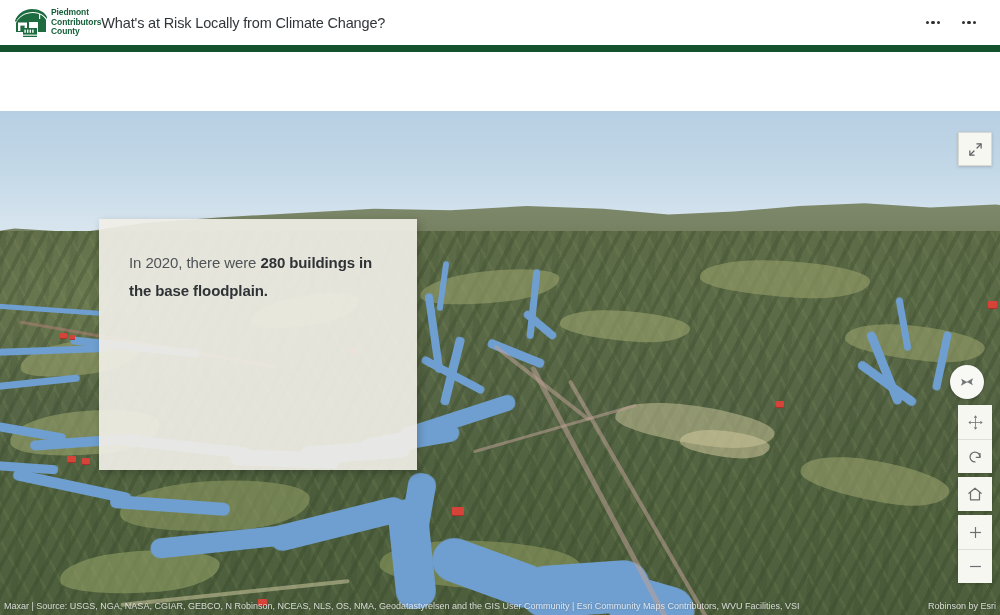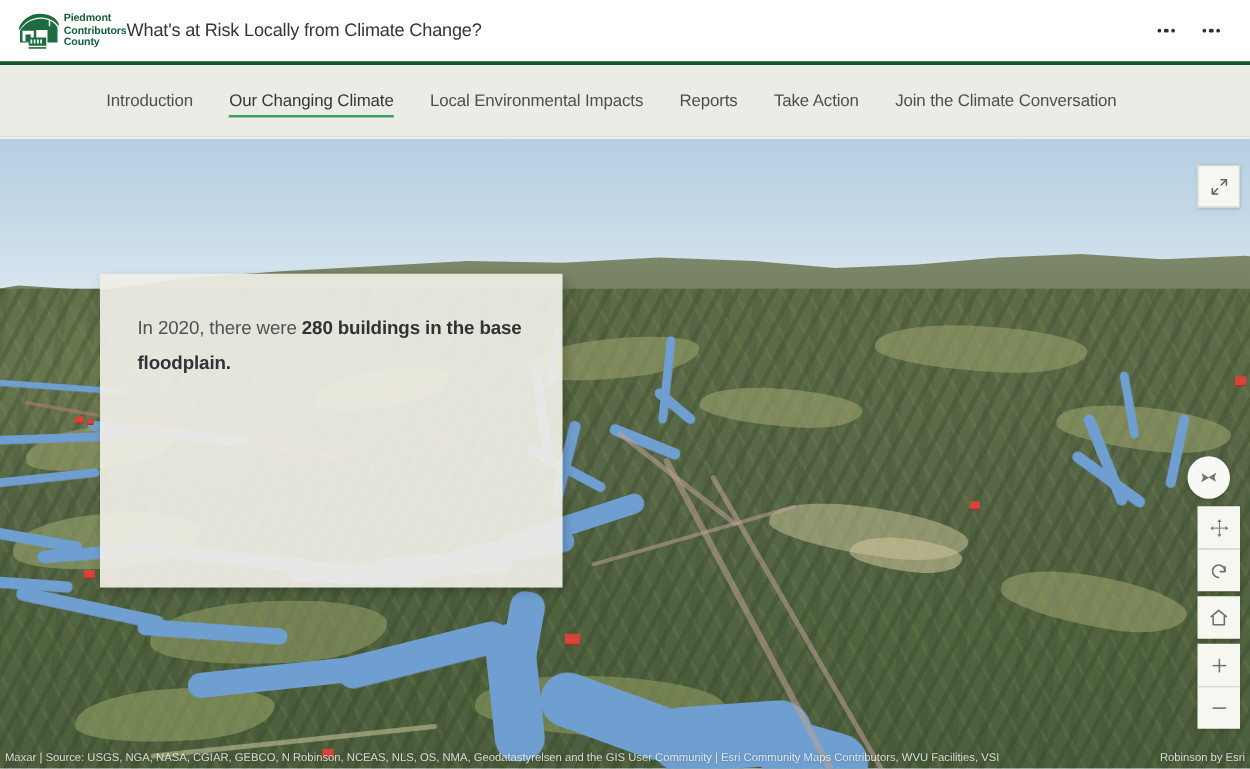--- a/index.html
+++ b/index.html
@@ -14,21 +14,21 @@
   .app { position: relative; width: 1000px; height: 615px; overflow: hidden; }
 
   
   .header {
     position: relative;
     height: 52px;
     background: #ffffff;
     display: flex;
     align-items: center;
     padding: 0 16px 0 14px;
-    border-bottom: 3px solid #14532d;
+    border-bottom: 7px solid #14532d;
     z-index: 40;
   }
   .logo-wrap { display: flex; align-items: center; gap: 3px; flex: 0 0 auto; }
   .logo-mark { width: 34px; height: 30px; display: block; }
   .logo-text {
     font-size: 8.5px;
     line-height: 9.5px;
     color: #18603a;
     font-weight: bold;
     letter-spacing: -0.1px;
@@ -160,22 +160,22 @@
   .bldg {
     position: absolute;
     background: #d64339;
     box-shadow: 0 1px 0 #a9302a;
     border-radius: 1px;
   }
 
   
   .text-panel {
     position: absolute;
-    left: 80px; top: 108px;
-    width: 370px; height: 251px;
+    left: 99px; top: 108px;
+    width: 318px; height: 251px;
     background: rgba(240,238,230,0.93);
     box-shadow: 2px 3px 8px rgba(0,0,0,0.22);
     padding: 30px 30px 0 30px;
     z-index: 20;
   }
   .panel-para {
     font-size: 15px;
     line-height: 28px;
     color: #4e5356;
     letter-spacing: -0.1px;
@@ -281,28 +281,20 @@
       <span></span>
       <span></span>
     </div>
     <div class="dots-btn">
       <span></span>
       <span></span>
       <span></span>
     </div>
   </div>
 
-  <div class="nav">
-    <div class="nav-item">Introduction</div>
-    <div class="nav-item active">Our Changing Climate</div>
-    <div class="nav-item">Local Environmental Impacts</div>
-    <div class="nav-item">Reports</div>
-    <div class="nav-item">Take Action</div>
-    <div class="nav-item">Join the Climate Conversation</div>
-  </div>
 
   <div class="scene">
 
     <div class="sky"></div>
     <div class="ridge ridge-far"></div>
     <div class="ridge ridge-mid"></div>
     <div class="terrain"></div>
     <div class="terrain-tex"></div>
 
     <div class="patch" style="left:20px;  top:230px; width:120px; height:34px; transform:rotate(-8deg);"></div>

